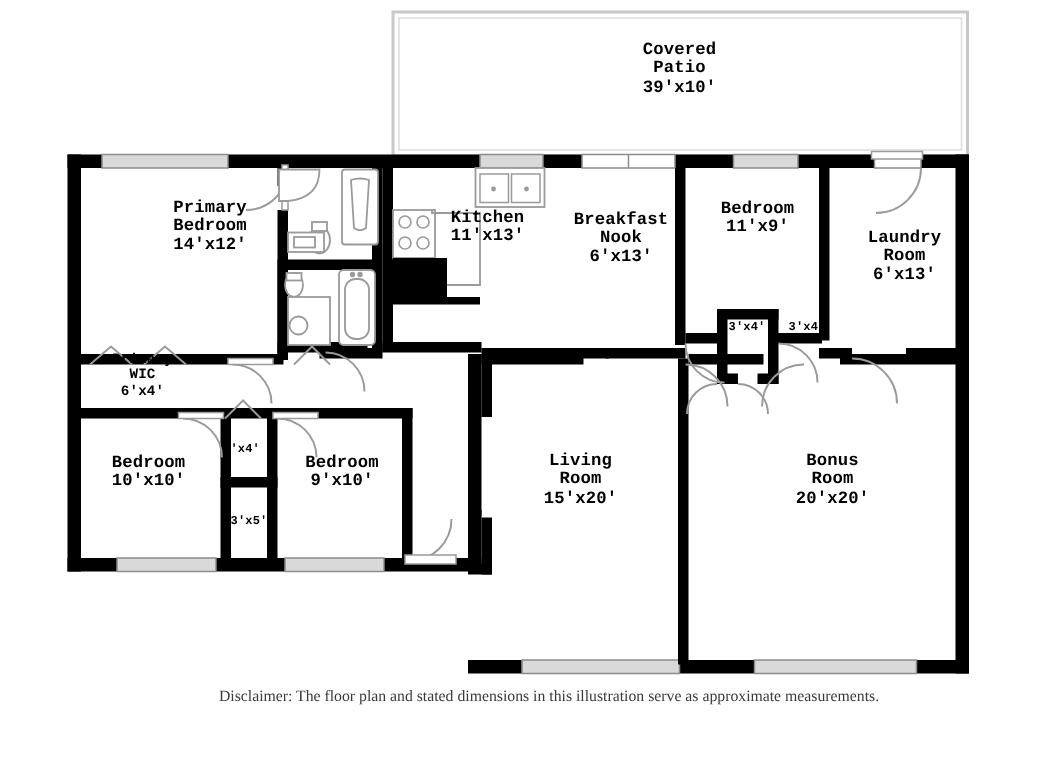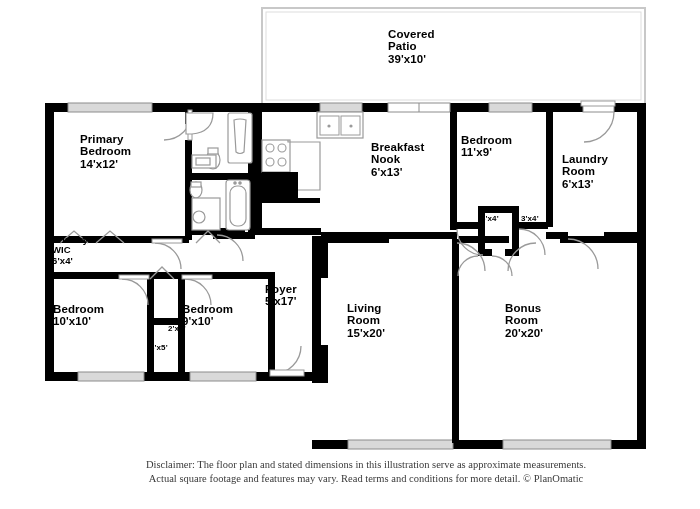--- a/index.html
+++ b/index.html
@@ -13,22 +13,22 @@
   #stage {
     position: relative;
     width: 700px;
     height: 509px;
     background: #ffffff;
   }
   #plan-svg { position: absolute; left: 0; top: 0; }
 
   .label {
     position: absolute;
-    text-align: left;
-    font-family: Liberation Sans, sans-serif;
+    text-align: center;
+    font-family: Liberation Mono, monospace;
     font-weight: bold;
     color: #000000;
     line-height: 1.08;
     white-space: pre-line;
     letter-spacing: 0.1px;
   }
   .label.room { font-size: 11.5px; }
   .label.small { font-size: 9.5px; }
   .label.tiny { font-size: 8px; }
   .label.patio { font-size: 11.5px; }
@@ -281,20 +281,22 @@
 39'x10'</div>
 
   <div class="label room" style="left:80px; top:133px; width:120px;">Primary
 Bedroom
 14'x12'</div>
 
   <div class="label small" style="left:52px; top:235px; width:86px;">Primary
 WIC
 6'x4'</div>
 
+  <div class="label room" style="left:283px; top:140px; width:84px;">Kitchen
+11'x13'</div>
 
   <div class="label room" style="left:371px; top:141px; width:86px;">Breakfast
 Nook
 6'x13'</div>
 
   <div class="label room" style="left:461px; top:134px; width:88px;">Bedroom
 11'x9'</div>
 
   <div class="label room" style="left:562px; top:153px; width:82px;">Laundry
 Room
@@ -303,33 +305,30 @@
   <div class="label tiny" style="left:481px; top:215px; width:34px;">3'x4'</div>
 
   <div class="label tiny" style="left:521px; top:215px; width:34px;">3'x4'</div>
 
   <div class="label room" style="left:53px; top:303px; width:92px;">Bedroom
 10'x10'</div>
 
   <div class="label room" style="left:182px; top:303px; width:92px;">Bedroom
 9'x10'</div>
 
-  <div class="label tiny" style="left:168px; top:296px; width:32px;margin-top:29px;">2'x4'</div>
+  <div class="label tiny" style="left:145px; top:296px; width:32px;">2'x4'</div>
 
   <div class="label tiny" style="left:150px; top:344px; width:32px;">3'x5'</div>
 
-  <div class="label room" style="left:265px; top:283px; width:72px;">Foyer
-5'x17'</div>
 
   <div class="label room" style="left:347px; top:302px; width:80px;">Living
 Room
 15'x20'</div>
 
   <div class="label room" style="left:505px; top:302px; width:100px;">Bonus
 Room
 20'x20'</div>
 
   <div id="disclaimer">
     <span class="line">Disclaimer: The floor plan and stated dimensions in this illustration serve as approximate measurements.</span>
-    <span class="line">Actual square footage and features may vary. Read terms and conditions for more detail. © PlanOmatic</span>
   </div>
 
 </div>
 
 </body></html>

